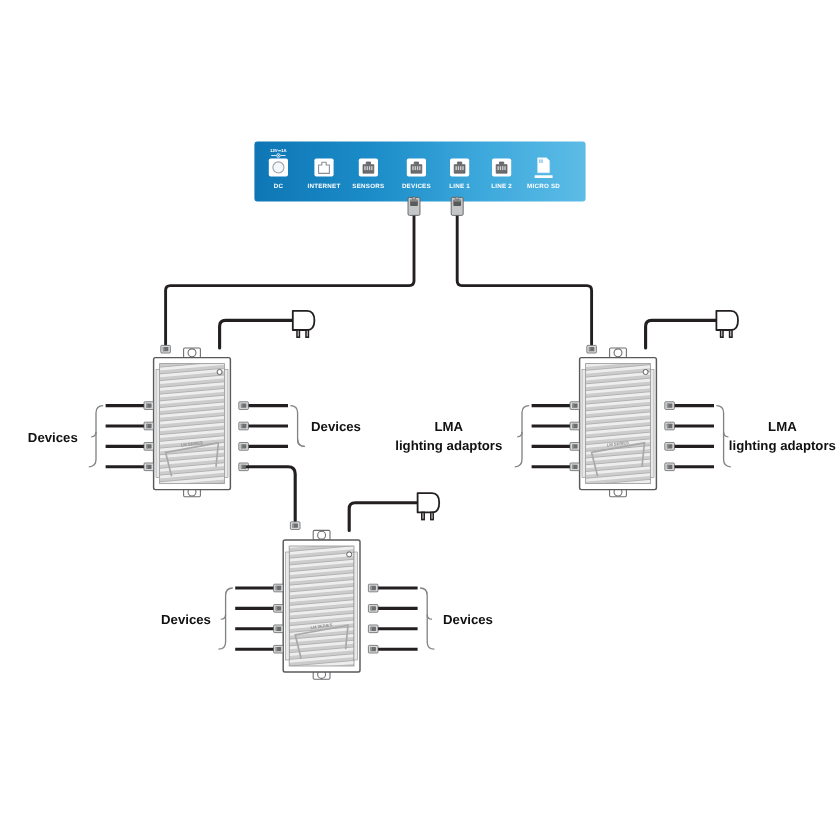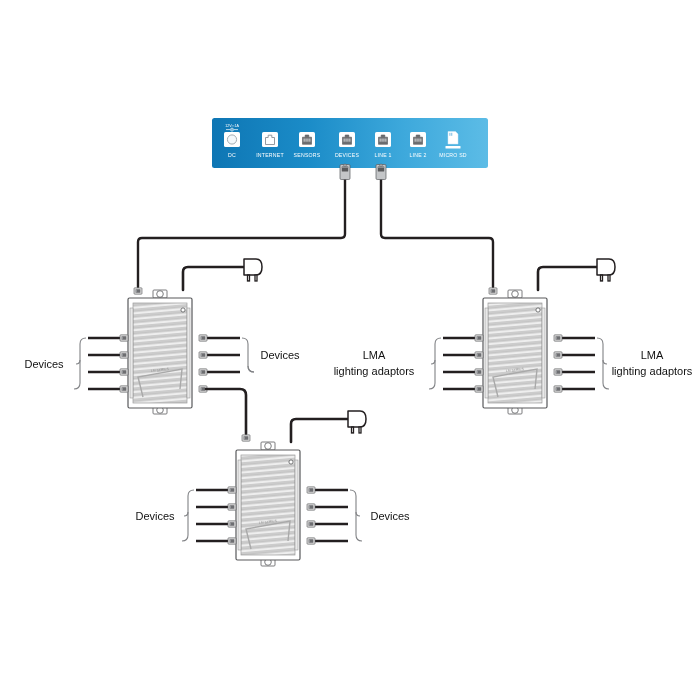--- a/index.html
+++ b/index.html
@@ -13,20 +13,21 @@
     font-family: "Liberation Sans", sans-serif;
     position: relative;
     overflow: hidden;
   }
   #stage {
     position: absolute;
     left: 0;
     top: 0;
     width: 700px;
     height: 700px;
+    font-weight: bold;
   }
   #stage svg {
     display: block;
   }
   .lbl {
     font-family: "Liberation Sans", sans-serif;
     fill: #111111;
   }
   .port-lbl {
     font-family: "Liberation Sans", sans-serif;

